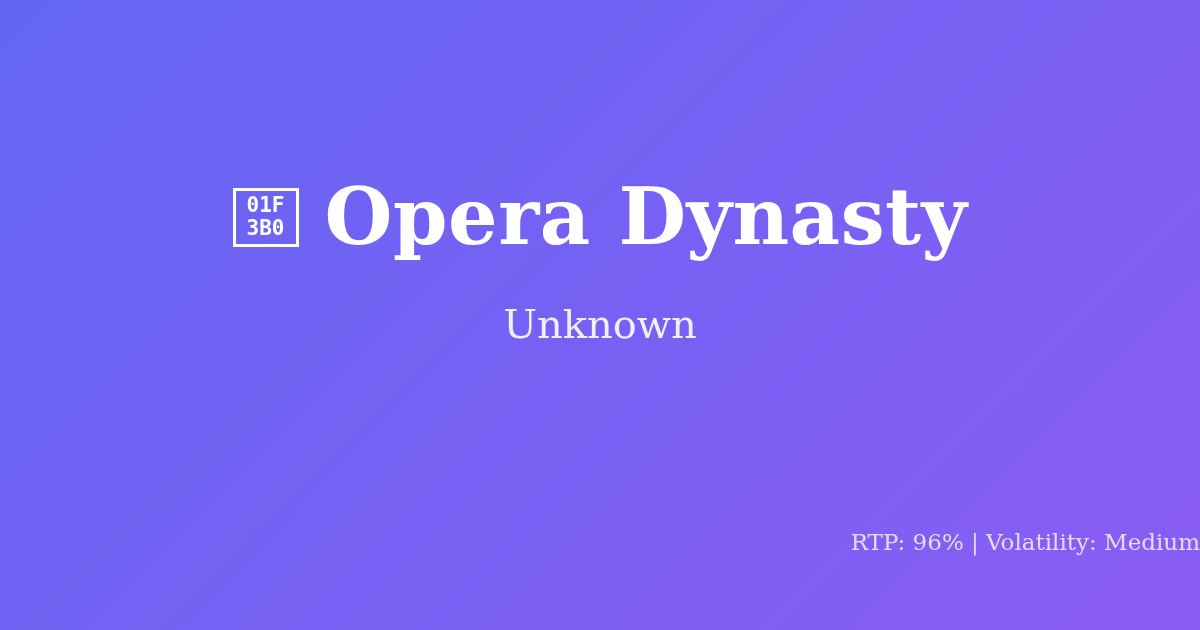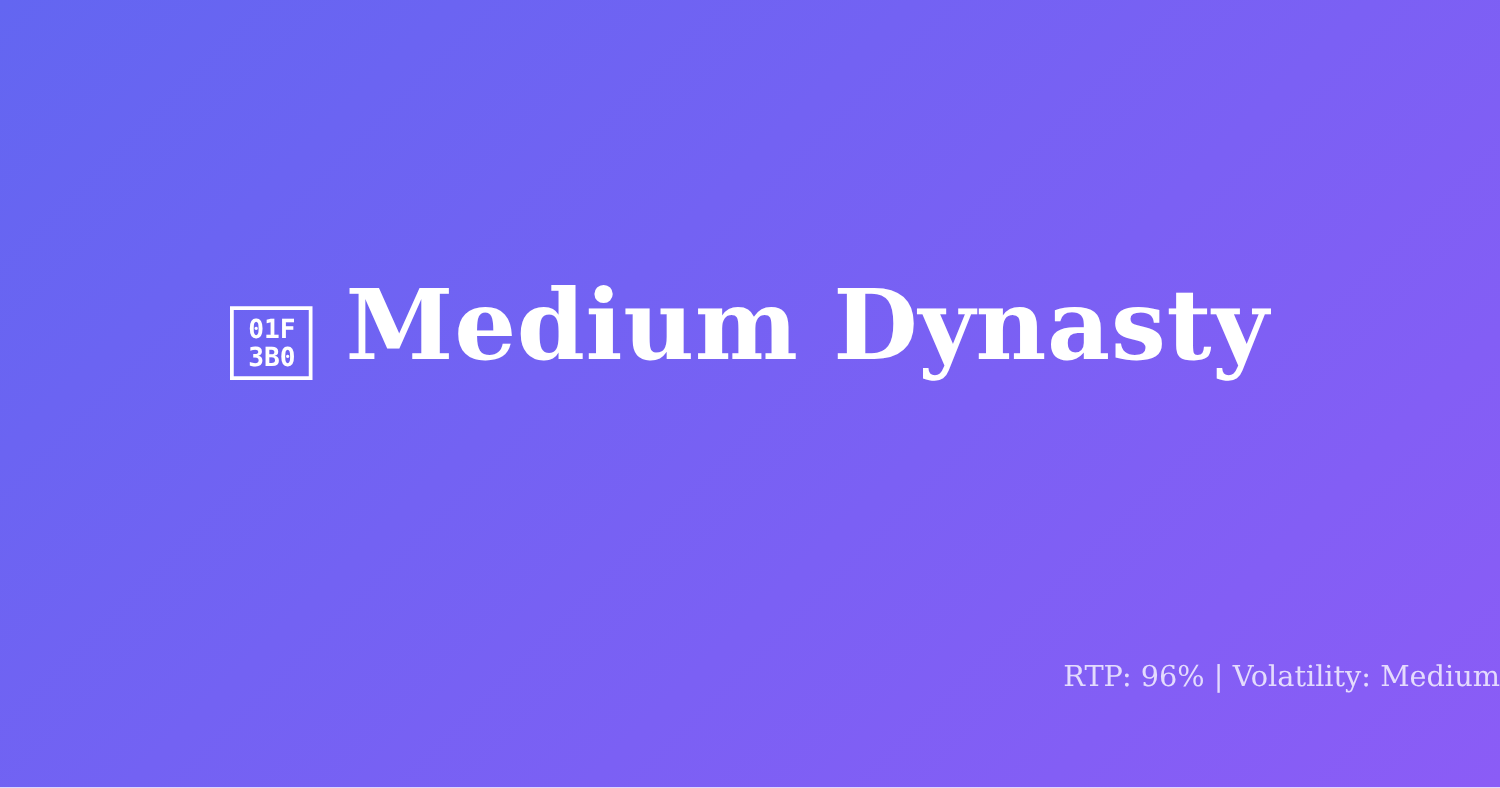--- a/index.html
+++ b/index.html
@@ -37,21 +37,21 @@
     flex-direction: column;
     align-items: center;
     justify-content: center;
     padding-bottom: 108px;
     box-sizing: border-box;
   }
 
   .title-row {
     display: flex;
     flex-direction: row;
-    align-items: flex-end;
+    align-items: center;
     justify-content: center;
     white-space: nowrap;
   }
 
   
   .tofu {
     display: inline-flex;
     flex-direction: column;
     align-items: center;
     justify-content: center;
@@ -113,22 +113,23 @@
 
   <div class="hero">
 
     <div class="title-row">
 
       <span class="tofu">
         <span class="tofu-row">01F</span>
         <span class="tofu-row">3B0</span>
       </span>
 
-      <span class="title-text">Medium Dynasty</span>
+      <span class="title-text">Opera Dynasty</span>
 
     </div>
 
+    <div class="subtitle">Unknown</div>
 
   </div>
 
   <div class="meta-line">RTP: 96% | Volatility: Medium</div>
 
 </div>
 
 </body></html>

